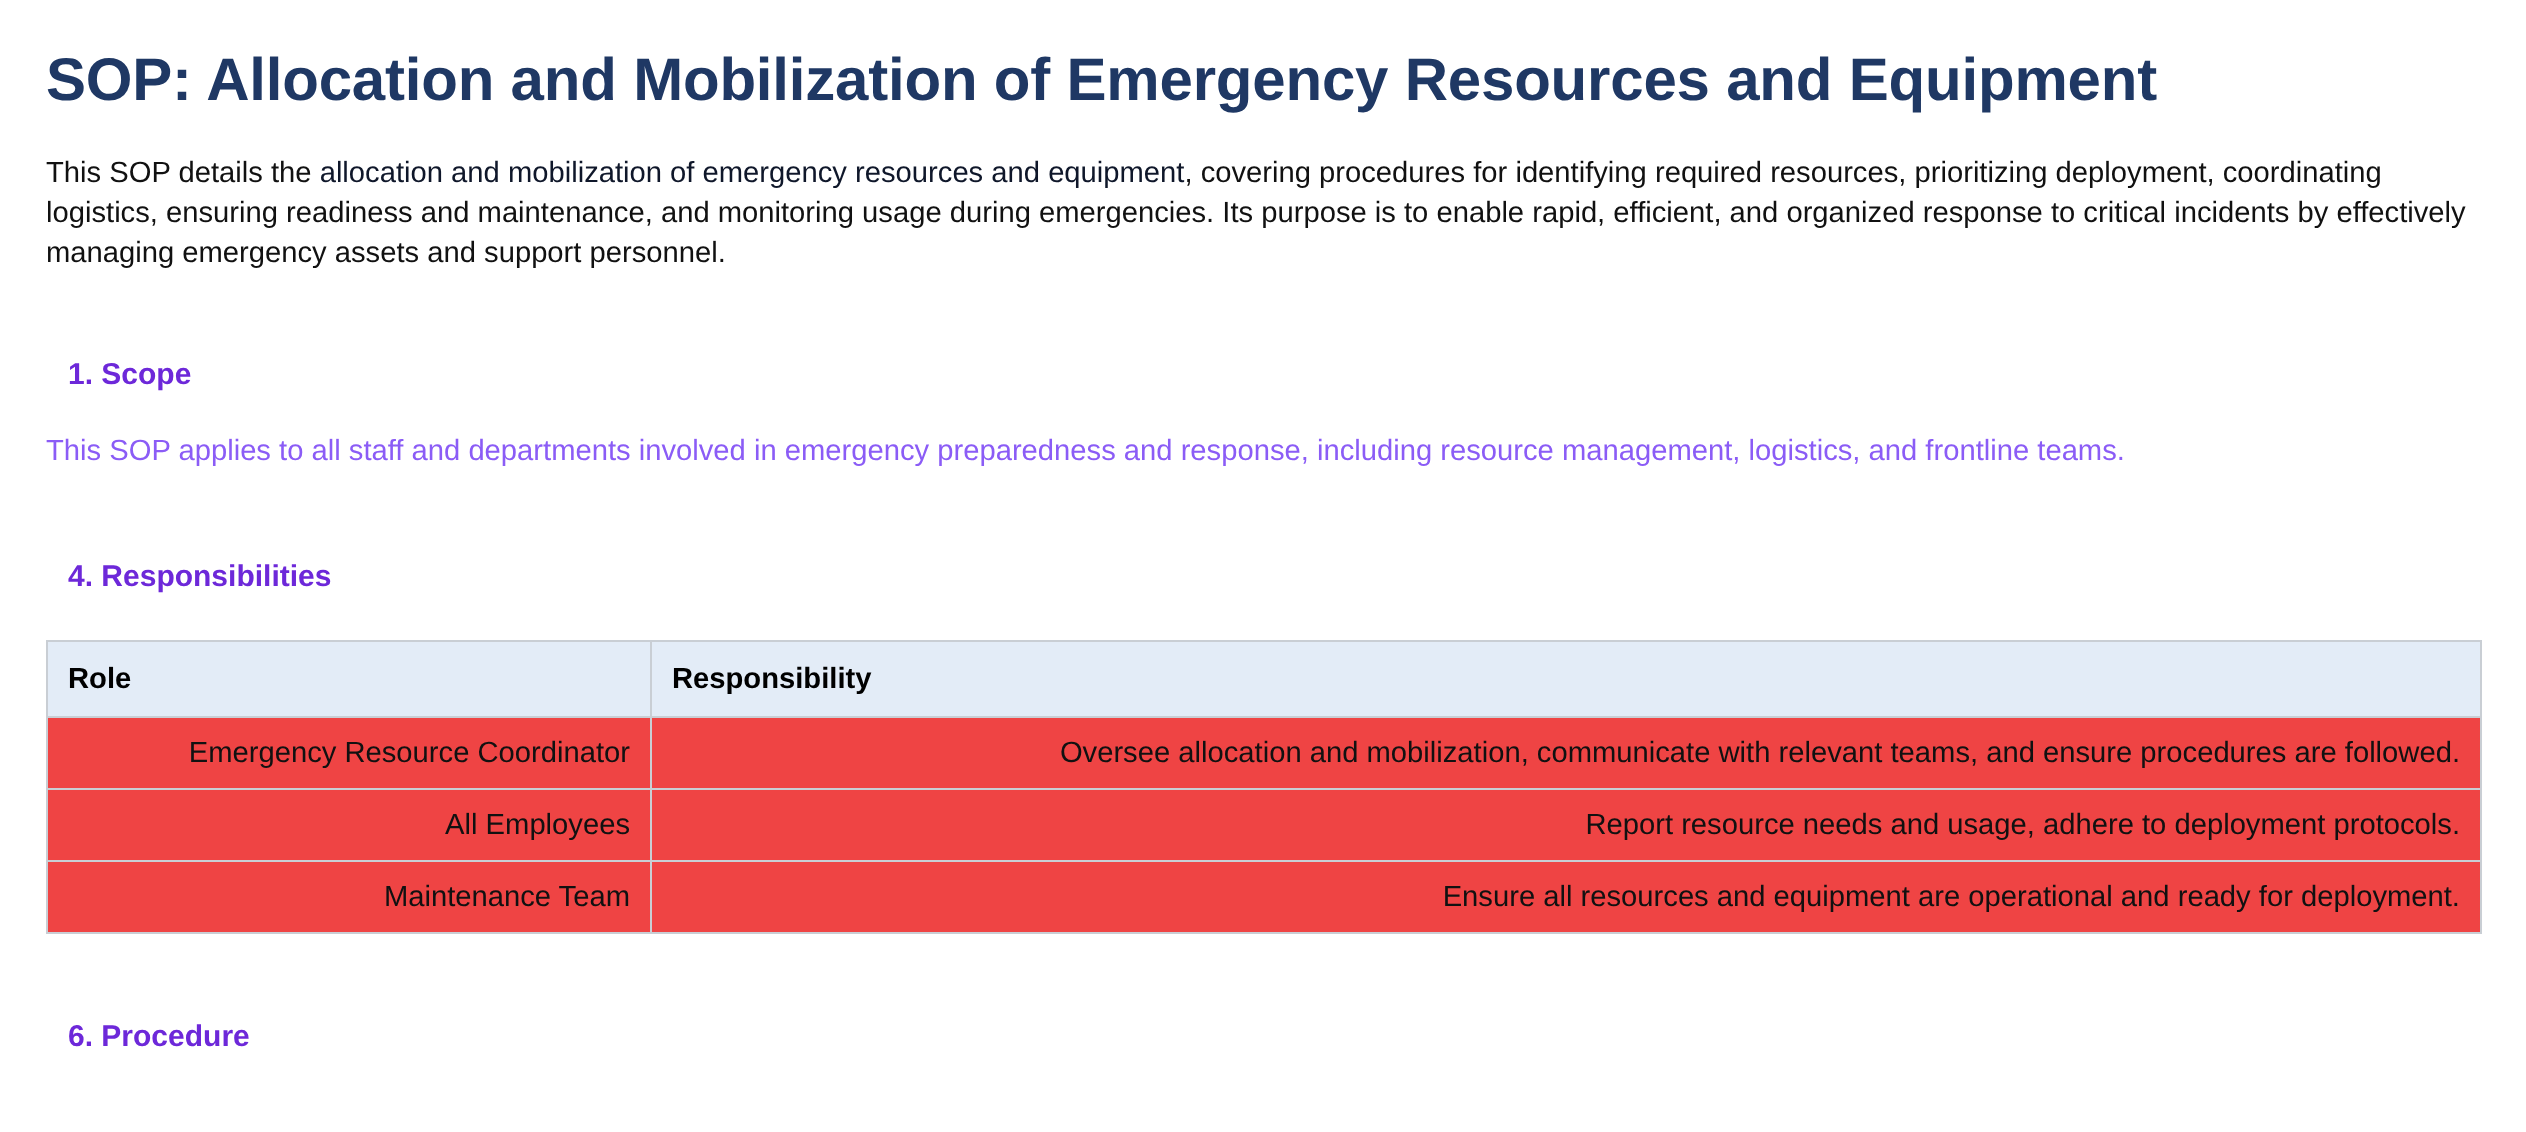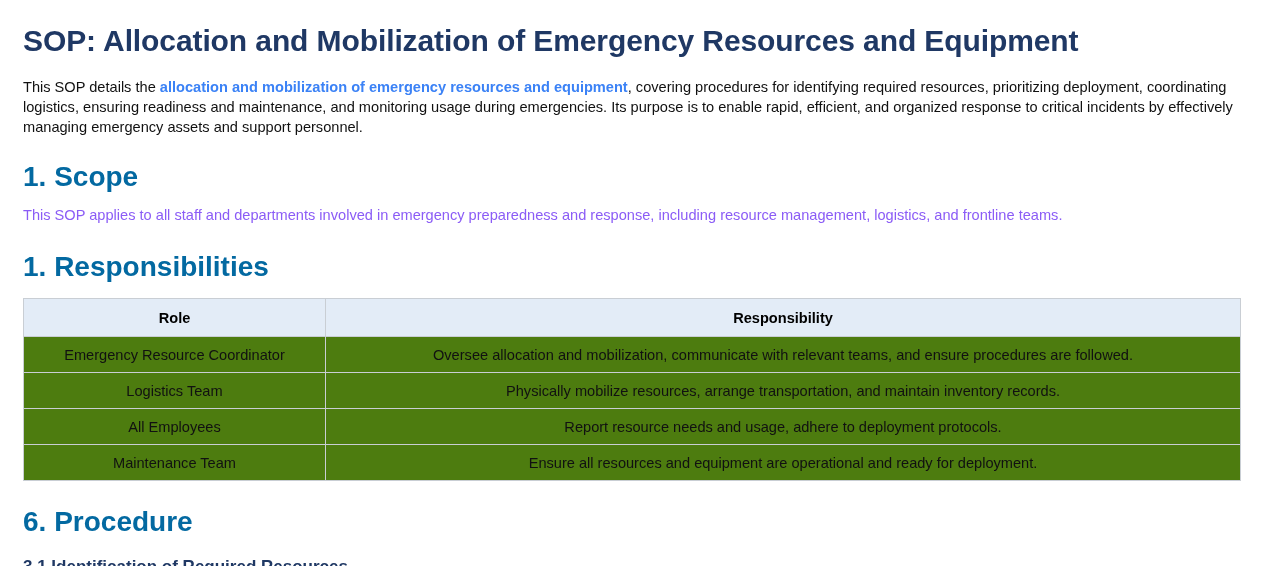--- a/index.html
+++ b/index.html
@@ -38,28 +38,28 @@
   }
 
   p.intro {
     font-size: 14.6px;
     line-height: 20px;
     margin: 19px 0 0 0;
     color: #111111;
     max-width: 1217px;
     text-align: left;
   }
-  p.intro b { font-weight: bold; color: #3b82f6; }
+  p.intro b { font-weight: normal; color: #0f172a; }
 
   h2.section {
-    color: #0369a1;
-    font-size: 28px;
+    color: #6d28d9;
+    font-size: 15px;
     line-height: 25px;
     font-weight: bold;
-    margin: 0;
+    margin: 11px;
   }
   h2.sec-scope { padding-top: 27px; }
   h2.sec-resp  { padding-top: 29px; }
   h2.sec-proc  { padding-top: 28px; }
 
   p.body-text {
     font-size: 14.6px;
     line-height: 20px;
     margin: 16px 0 0 0;
     color: #8b5cf6;
@@ -79,75 +79,71 @@
     width: 1217px;
     margin-top: 19px;
     table-layout: fixed;
   }
   table.resp-table col.c1 { width: 302px; }
   table.resp-table col.c2 { width: 915px; }
 
   table.resp-table th {
     background: #E3ECF7;
     border: 1px solid #c9ced4;
-    text-align: center;
+    text-align: left;
     font-size: 14.6px;
     font-weight: bold;
     color: #000000;
     padding: 10px 10px 10px 10px;
     height: 17px;
     vertical-align: middle;
   }
   table.resp-table td {
     border: 1px solid #c9ced4;
-    text-align: center;
+    text-align: right;
     font-size: 14.6px;
     font-weight: normal;
     color: #111111;
     padding: 9px 10px 9px 10px;
     height: 17px;
     vertical-align: middle;
-    background: #4d7c0f;
+    background: #ef4444;
   }
 </style>
 </head>
 <body>
 
 <div class="page">
   <div class="content">
 
     <h1 class="doc-title">SOP: Allocation and Mobilization of Emergency Resources and Equipment</h1>
 
     <p class="intro"><span>This SOP details the </span><b>allocation and mobilization of emergency resources and equipment</b><span>, covering procedures for identifying required resources, prioritizing deployment, coordinating logistics, ensuring readiness and maintenance, and monitoring usage during emergencies. Its purpose is to enable rapid, efficient, and organized response to critical incidents by effectively managing emergency assets and support personnel.</span></p>
 
     <h2 class="section sec-scope">1. Scope</h2>
 
     <p class="body-text">This SOP applies to all staff and departments involved in emergency preparedness and response, including resource management, logistics, and frontline teams.</p>
 
-    <h2 class="section sec-resp">1. Responsibilities</h2>
+    <h2 class="section sec-resp">4. Responsibilities</h2>
 
     <table class="resp-table">
       <colgroup>
         <col class="c1">
         <col class="c2">
       </colgroup>
       <thead>
         <tr>
           <th>Role</th>
           <th>Responsibility</th>
         </tr>
       </thead>
       <tbody>
         <tr>
           <td>Emergency Resource Coordinator</td>
           <td>Oversee allocation and mobilization, communicate with relevant teams, and ensure procedures are followed.</td>
-        </tr>
-        <tr>
-          <td>Logistics Team</td>
-          <td>Physically mobilize resources, arrange transportation, and maintain inventory records.</td>
         </tr>
         <tr>
           <td>All Employees</td>
           <td>Report resource needs and usage, adhere to deployment protocols.</td>
         </tr>
         <tr>
           <td>Maintenance Team</td>
           <td>Ensure all resources and equipment are operational and ready for deployment.</td>
         </tr>
       </tbody>

